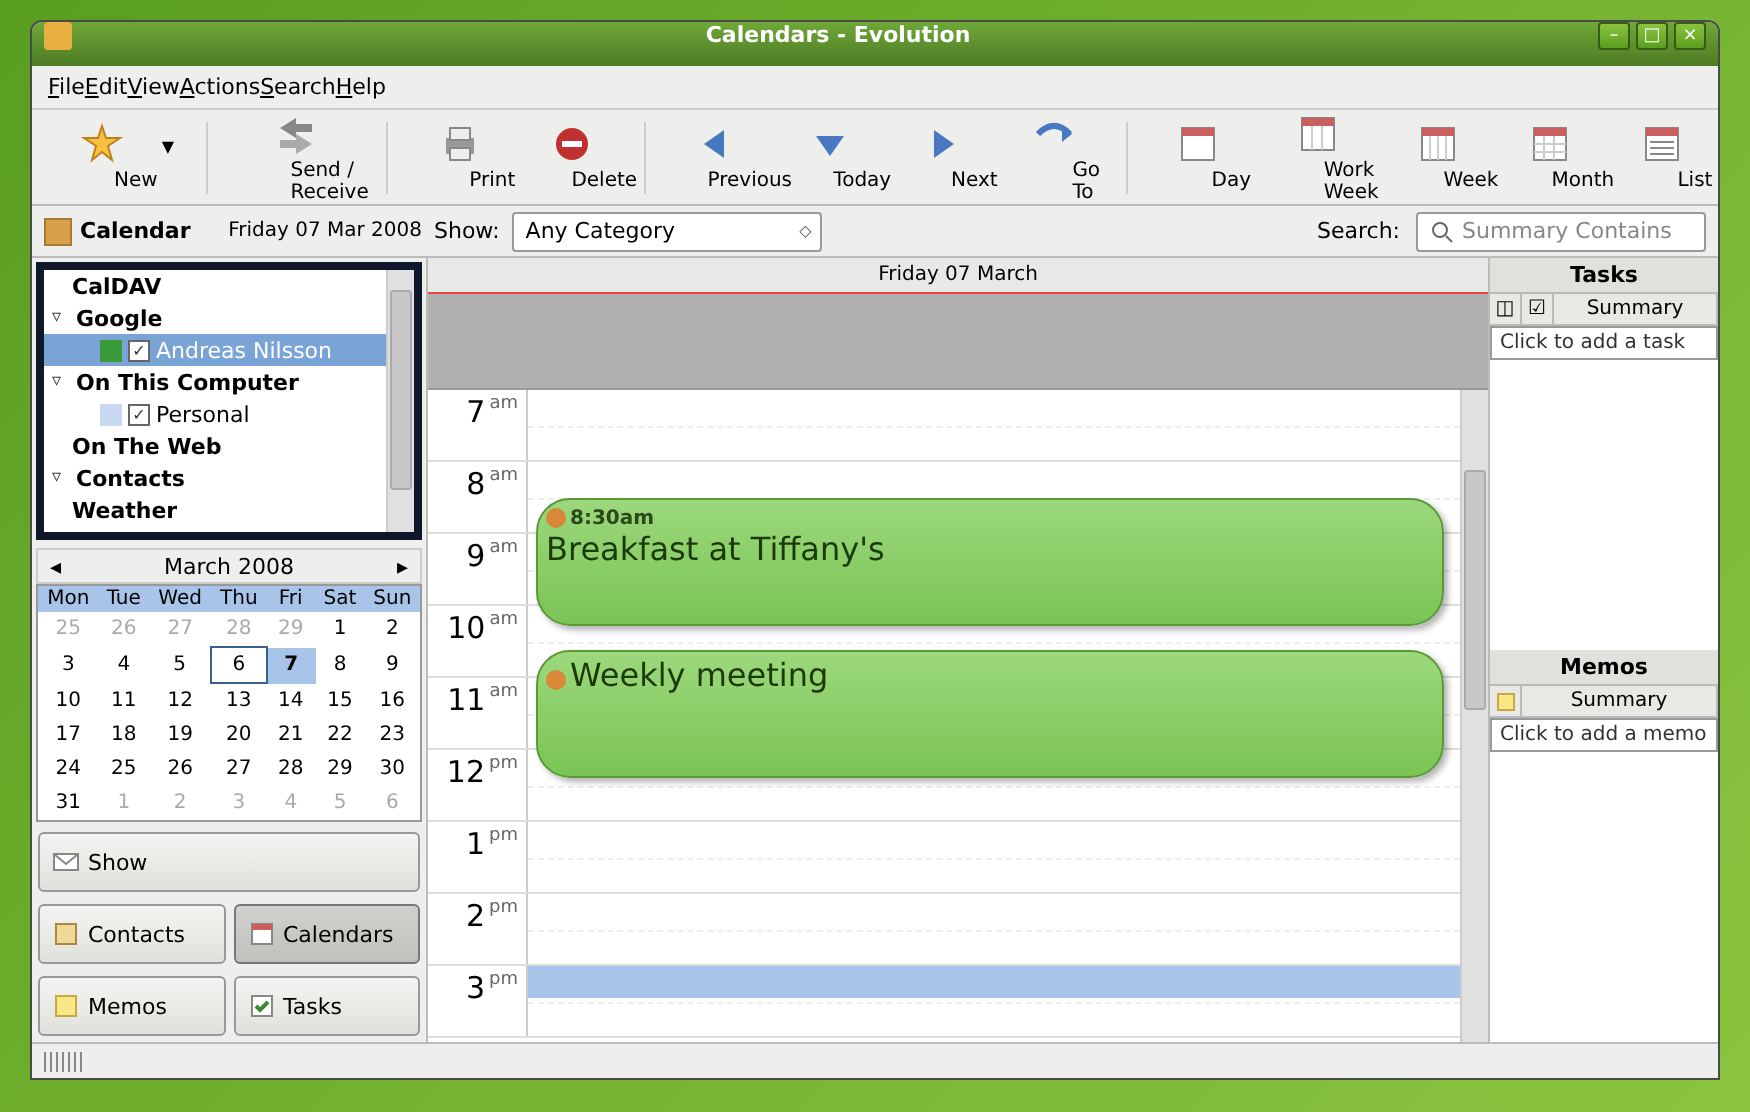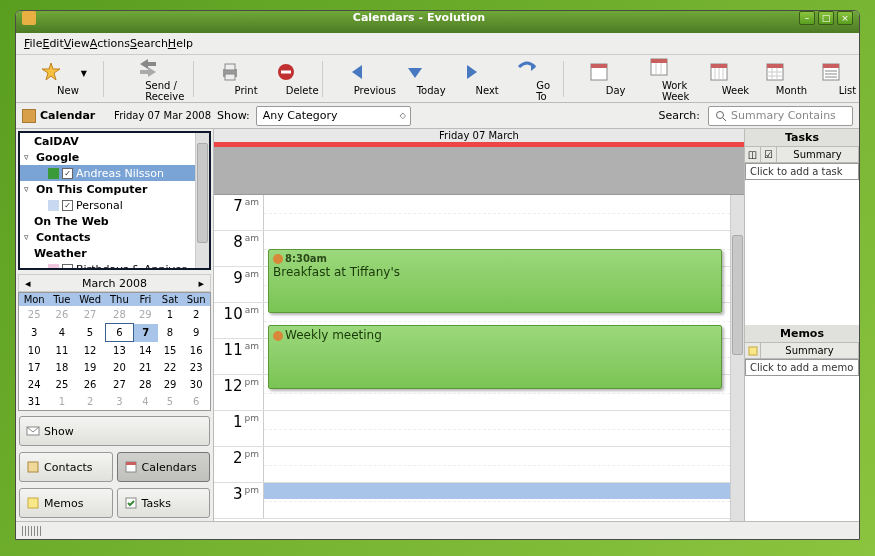--- a/index.html
+++ b/index.html
@@ -26,21 +26,21 @@
 .sidehdr .date { margin-left: auto; font-size: 10px; margin-right: 6px; }
 .combo { background: #fff; border: 1px solid #999; height: 20px; display: flex; align-items: center; padding: 0 6px; border-radius: 2px; position: relative; }
 .combo .arr { position: absolute; right: 4px; font-size: 8px; color: #555; }
 .showcombo { width: 155px; margin-left: 6px; }
 .spacer { flex: 1; }
 .searchlbl { margin-right: 4px; }
 .searchbox { width: 145px; margin-left: 4px; display: flex; align-items: center; gap: 4px; }
 .searchbox .sic { width: 12px; height: 12px; }
 .main { flex: 1; display: flex; overflow: hidden; }
 .sidebar { width: 198px; background: #eeeeec; border-right: 1px solid #bbb; display: flex; flex-direction: column; }
-.tree { background: #fff; border: 2px solid #0f172a; margin: 2px; height: 155px; overflow: hidden; position: relative; }
+.tree { background: #fff; border: 4px solid #0f172a; margin: 2px; height: 155px; overflow: hidden; position: relative; }
 .tree-scroll { height: 100%; overflow: hidden; }
 .tree-item { padding: 1px 4px; display: flex; align-items: center; gap: 3px; height: 16px; }
 .tree-item.l1 { padding-left: 14px; }
 .tree-item.l2 { padding-left: 28px; }
 .tree-item .exp { width: 9px; font-size: 9px; color: #333; }
 .tree-item b { font-weight: bold; }
 .tree-item.sel { background: #7aa4d6; color: #fff; }
 .cbox { width: 11px; height: 11px; border: 1px solid #666; background: #fff; display: flex; align-items: center; justify-content: center; font-size: 8px; color: #333; }
 .colbox { width: 11px; height: 11px; }
 .vscroll { position: absolute; right: 0; top: 0; bottom: 0; width: 14px; background: #e0e0e0; border-left: 1px solid #ccc; }
@@ -54,31 +54,31 @@
 .minical td.today { border: 1px solid #3a6090; }
 .minical td.sel { background: #a8c4e8; }
 .minical td.bold { font-weight: bold; }
 .btnrow { display: flex; gap: 4px; padding: 3px; }
 .sbtn { flex: 1; height: 30px; background: linear-gradient(#f4f4f2, #e0e0dc); border: 1px solid #999; border-radius: 3px; display: flex; align-items: center; justify-content: flex-start; padding: 0 6px; gap: 4px; }
 .sbtn.active { background: linear-gradient(#d0d0cc, #c0c0bc); border-color: #777; }
 .sbtn .bic { width: 14px; height: 14px; }
 .mailbtn { display: flex; margin: 3px; }
 .calview { flex: 1; display: flex; background: #fff; position: relative; }
 .dayarea { flex: 1; display: flex; flex-direction: column; position: relative; }
-.dayhdr { height: 18px; background: #e8e8e8; border-bottom: 5px solid #ef4444; display: flex; align-items: center; justify-content: center; font-size: 10px; }
+.dayhdr { height: 18px; background: #e8e8e8; border-bottom: 1px solid #ef4444; display: flex; align-items: center; justify-content: center; font-size: 10px; }
 .alldayarea { height: 48px; background: #b0b0b0; border-bottom: 1px solid #999; }
 .hourgrid { flex: 1; position: relative; overflow: hidden; }
 .hrow { position: absolute; left: 0; right: 14px; height: 36px; border-bottom: 1px solid #ddd; display: flex; }
 .hrow .halfline { position: absolute; top: 18px; left: 50px; right: 0; border-top: 1px dashed #eee; }
 .timelabel { width: 50px; border-right: 1px solid #ccc; display: flex; align-items: flex-start; justify-content: flex-end; padding: 2px 4px 0 0; gap: 2px; }
 .timelabel .hr { font-size: 15px; }
 .timelabel .ampm { font-size: 9px; color: #666; }
-.event { position: absolute; background: linear-gradient(#9cd87c, #7ac454); border: 1px solid #5a9838; border-radius: 2px; box-shadow: 2px 2px 3px rgba(0,0,0,0.3); padding: 2px 4px; overflow: hidden; }
+.event { position: absolute; background: linear-gradient(#9cd87c, #7ac454); border: 1px solid #5a9838; border-radius: 17px; box-shadow: 2px 2px 3px rgba(0,0,0,0.3); padding: 2px 4px; overflow: hidden; }
 .event .etime { font-size: 10px; color: #2a4a1a; font-weight: bold; }
-.event .etitle { font-size: 12px; color: #1a3a0a; }
+.event .etitle { font-size: 16px; color: #1a3a0a; }
 .event .eicon { width: 10px; height: 10px; background: #d88838; border-radius: 50%; display: inline-block; margin-right: 2px; vertical-align: middle; }
 .currenttime { position: absolute; left: 50px; right: 14px; height: 16px; background: #a8c4e8; }
 .rightpanel { width: 115px; background: #eeeeec; border-left: 1px solid #bbb; display: flex; flex-direction: column; }
 .panelhdr { background: #e0e0dc; border-bottom: 1px solid #bbb; text-align: center; font-weight: bold; padding: 2px; }
 .panelcols { display: flex; background: #e8e8e4; border-bottom: 1px solid #bbb; height: 16px; }
 .panelcols .col { border-right: 1px solid #bbb; display: flex; align-items: center; justify-content: center; font-size: 10px; }
 .panelplaceholder { padding: 2px 4px; border: 1px solid #999; background: #fff; font-size: 10px; color: #333; margin: 0; white-space: nowrap; overflow: hidden; }
 .panelbody { flex: 1; background: #fff; }
 .statusbar { height: 18px; background: #eeeeec; border-top: 1px solid #bbb; display: flex; align-items: center; padding: 0 6px; }
 .grip { width: 20px; height: 10px; background: repeating-linear-gradient(90deg, #888 0 1px, transparent 1px 3px); }

